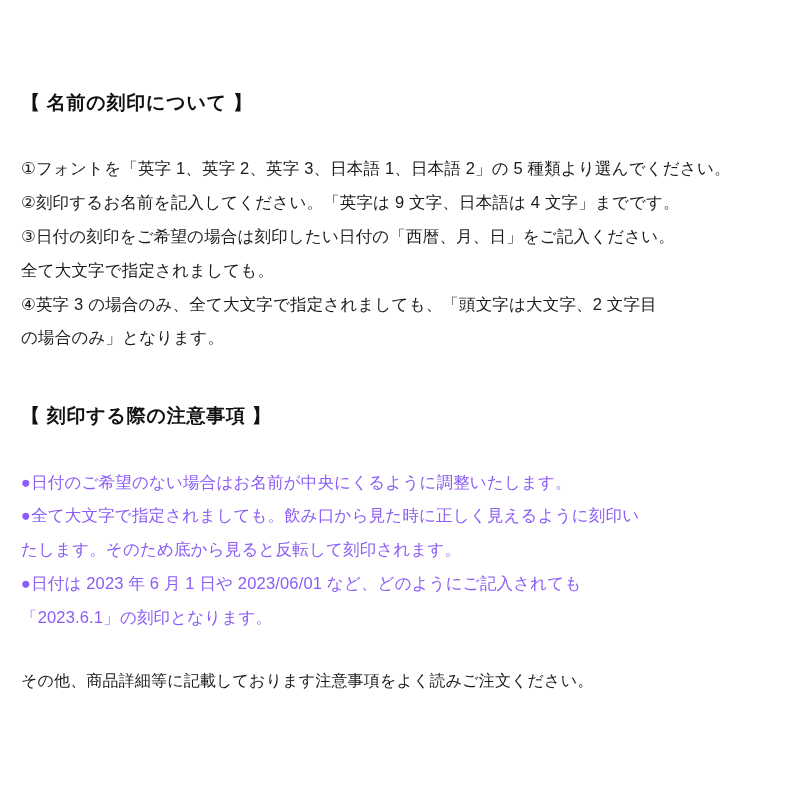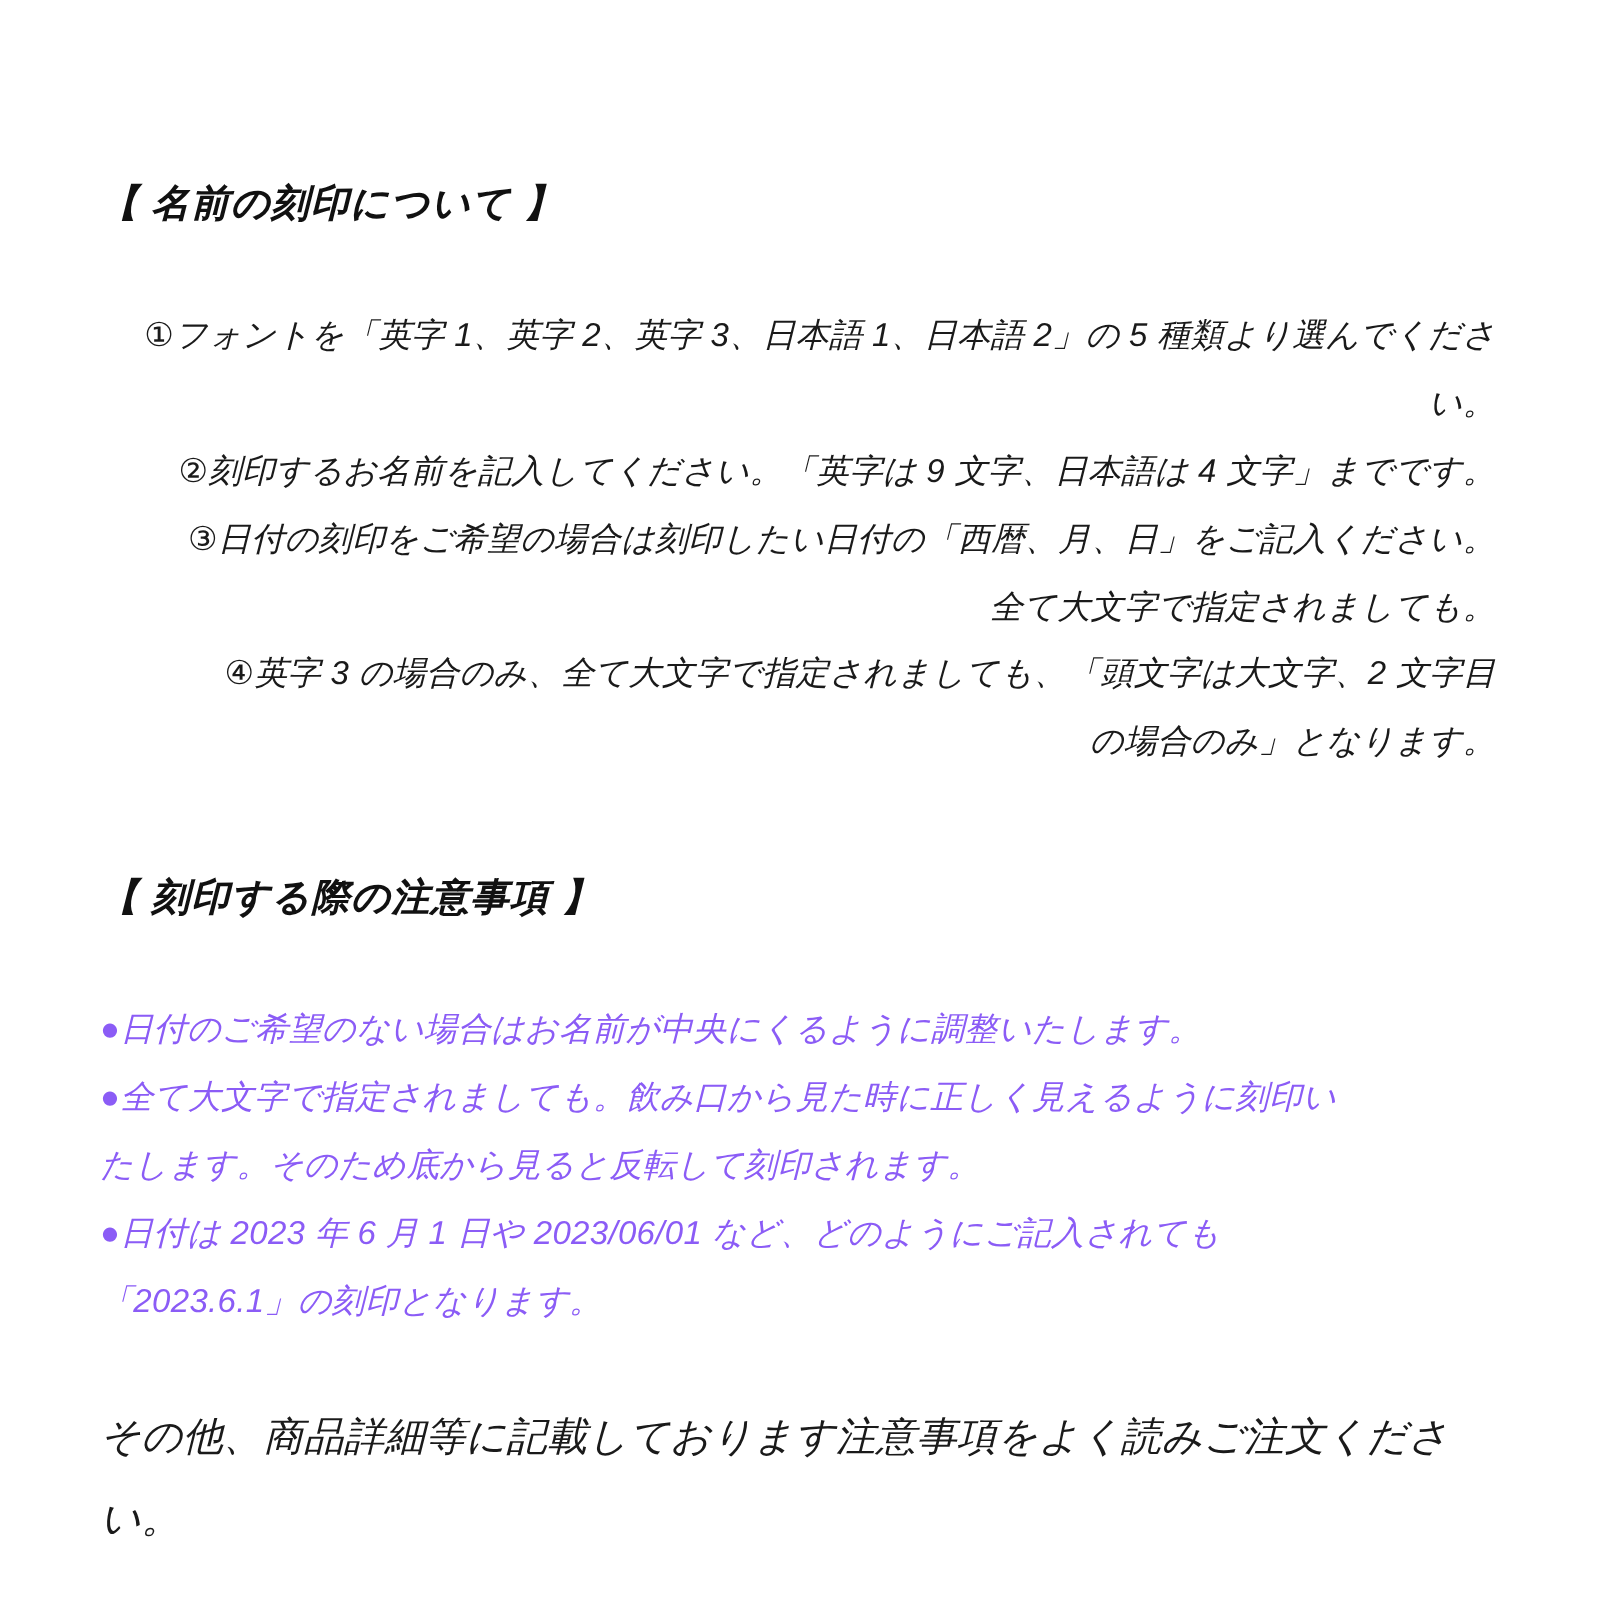--- a/index.html
+++ b/index.html
@@ -12,22 +12,21 @@
     background: #ffffff;
     font-family: "Liberation Sans", "DejaVu Sans", sans-serif;
     color: #1a1a1a;
     overflow: hidden;
   }
   .page {
     position: relative;
     width: 800px;
     height: 588px;
     box-sizing: border-box;
-    padding: 88px 52px 0 50px;
-    font-style: italic;
+    padding: 88px 52px 0 21px;
   }
   .section-heading {
     font-size: 19px;
     font-weight: 700;
     letter-spacing: 0.04em;
     line-height: 1.6;
     margin: 0 0 34px 0;
     color: #111111;
   }
   .section-heading.second {
@@ -35,37 +34,36 @@
   }
   .body-block {
     font-size: 16.5px;
     line-height: 2.05;
     letter-spacing: 0.01em;
     color: #1a1a1a;
   }
   .body-block p {
     margin: 0;
     text-indent: 0;
-    text-align: right;
   }
   .body-block p.hang {
     padding-left: 0;
   }
   .note-block {
     font-size: 16.5px;
     line-height: 2.05;
     letter-spacing: 0.01em;
     color: #8b5cf6;
   }
   .note-block p {
     margin: 0;
   }
   .closing {
     margin-top: 30px;
-    font-size: 20px;
+    font-size: 16px;
     line-height: 2.05;
     letter-spacing: 0.01em;
     color: #1a1a1a;
   }
 </style>
 </head>
 <body>
 
 <div class="page">
 

